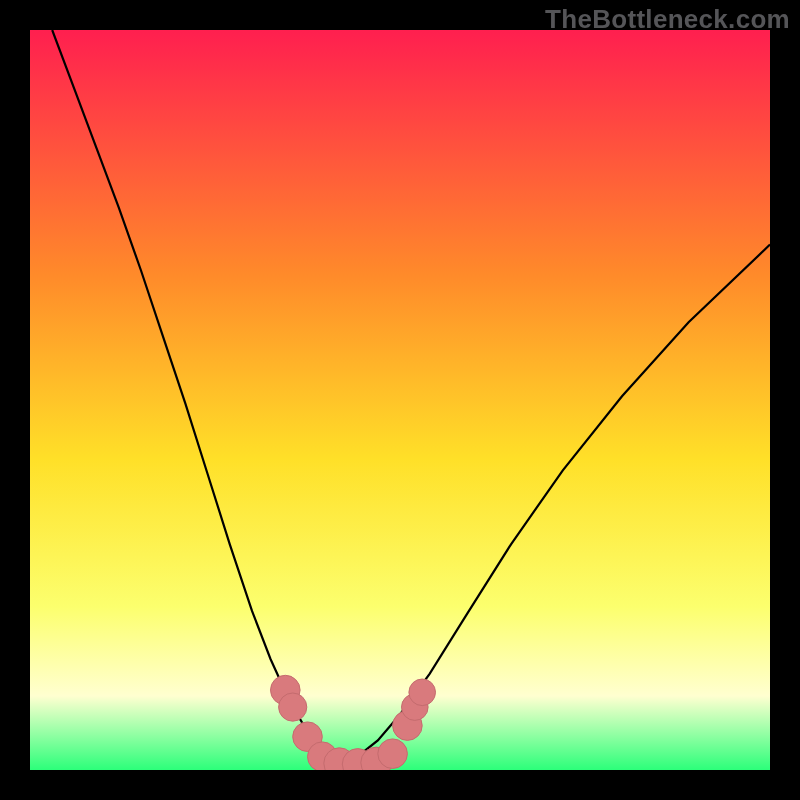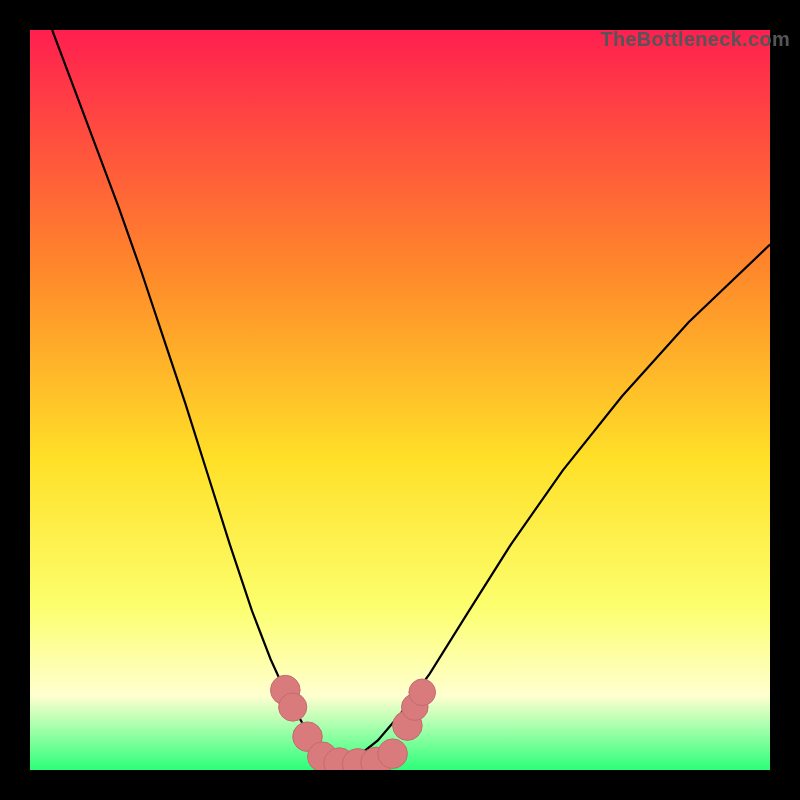--- a/index.html
+++ b/index.html
@@ -15,26 +15,25 @@
     width: 800px;
     height: 800px;
     background: #000;
     position: relative;
   }
   .watermark {
     position: absolute;
     top: 4px;
     right: 10px;
     color: #555558;
-    font-size: 20px;
+    font-size: 26px;
     font-weight: 600;
     letter-spacing: 0.3px;
     z-index: 5;
     user-select: none;
-    margin-top: 24px;
   }
   .plot {
     position: absolute;
     top: 30px;
     left: 30px;
     width: 740px;
     height: 740px;
   }
   svg {
     display: block;

